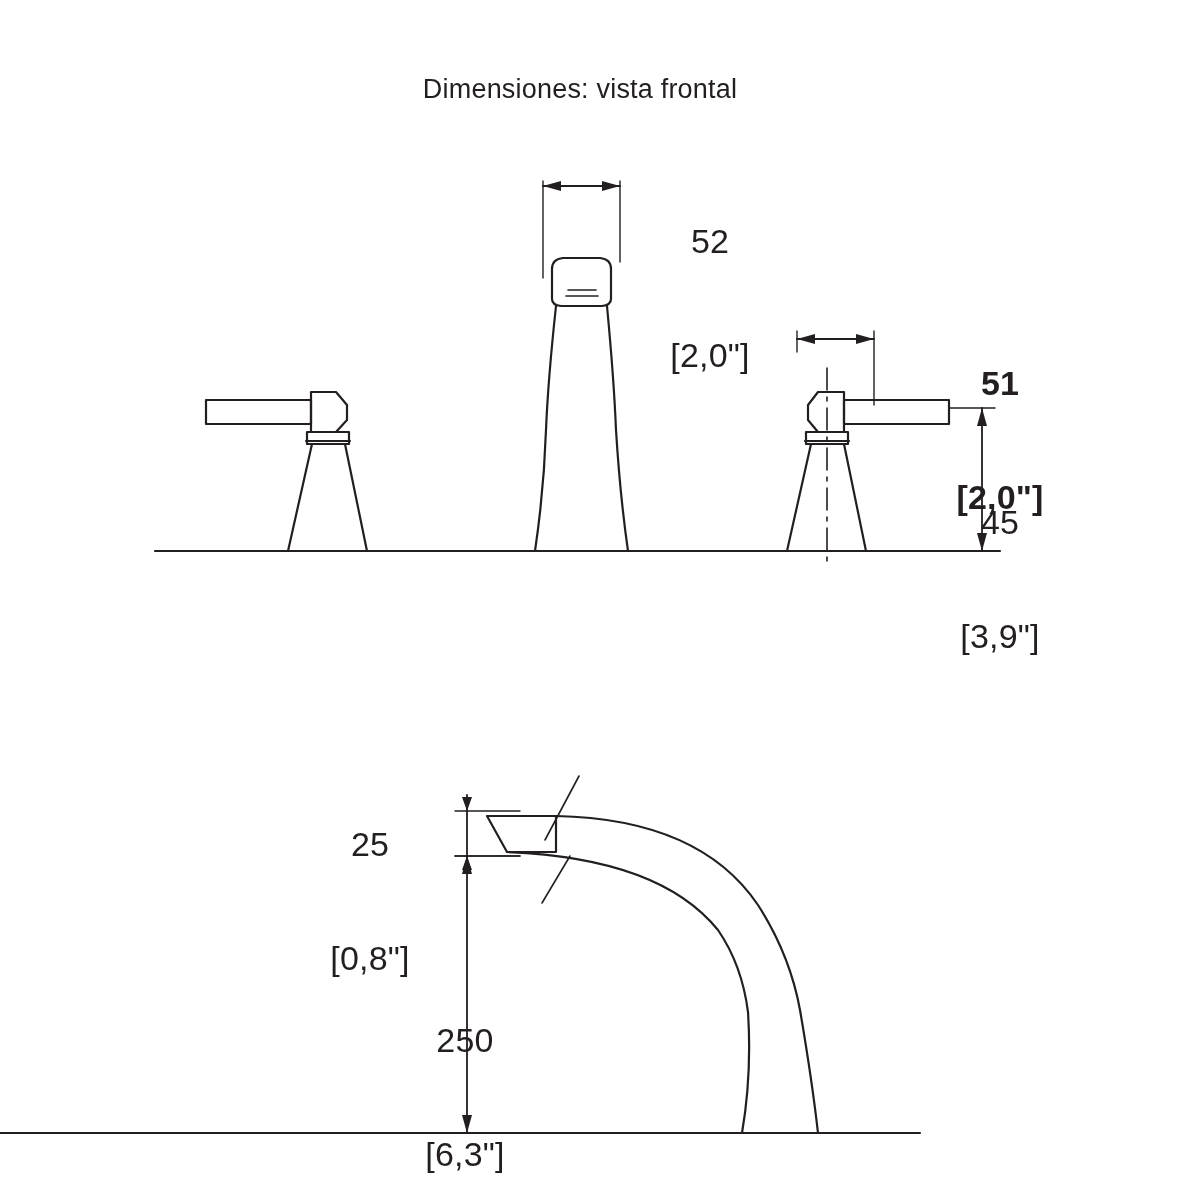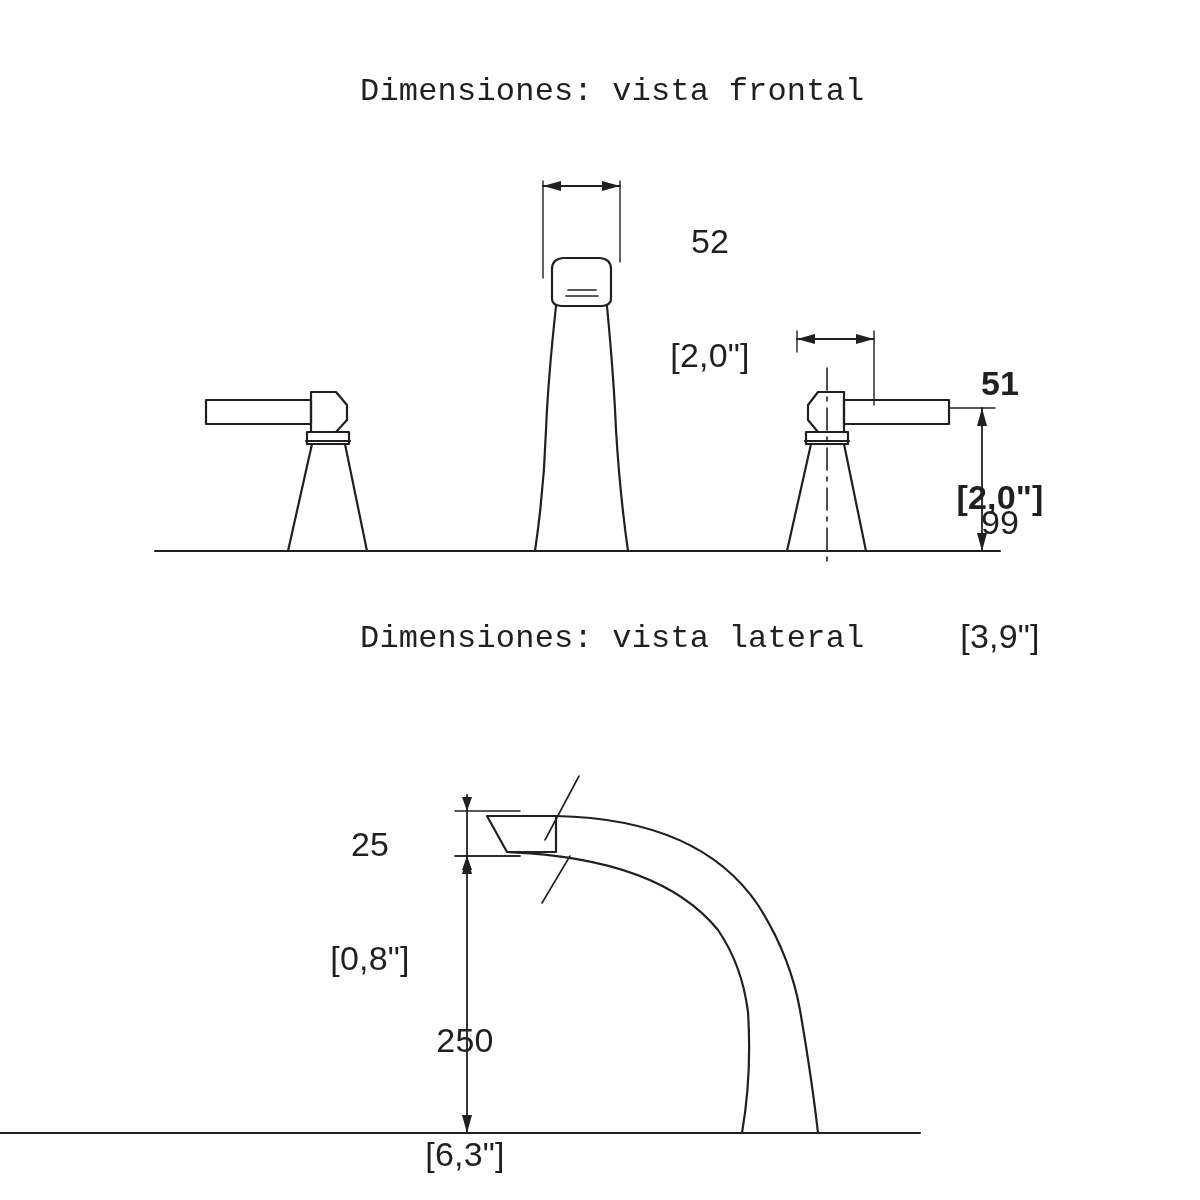--- a/index.html
+++ b/index.html
@@ -29,23 +29,22 @@
   }
   .lbl {
     position: absolute;
     font-family: "Liberation Sans", sans-serif;
     color: #231f20;
     white-space: pre;
     line-height: 1.12;
     text-align: center;
   }
   .title {
-    font-size: 32px;
+    font-size: 27px;
     letter-spacing: 0.2px;
-    font-family: Liberation Mono, monospace;
   }
   .dim {
     font-size: 34px;
     letter-spacing: 0.2px;
   }
   .dim .num { display: block; }
   .dim .inch { display: block; }
 </style>
 </head>
 <body>
@@ -136,25 +135,24 @@
     <span class="num">52</span>
     <span class="inch">[2,0"]</span>
   </div>
 
   <div class="lbl dim" style="left:925px; top:288px; width:150px;font-weight:bold;">
     <span class="num">51</span>
     <span class="inch">[2,0"]</span>
   </div>
 
   <div class="lbl dim" style="left:925px; top:427px; width:150px;">
-    <span class="num">99</span>
+    <span class="num">45</span>
     <span class="inch">[3,9"]</span>
   </div>
 
-  <div class="lbl title" style="left:360px; top:621px; width:440px;">Dimensiones: vista lateral</div>
 
   <div class="lbl dim" style="left:295px; top:749px; width:150px;">
     <span class="num">25</span>
     <span class="inch">[0,8"]</span>
   </div>
 
   <div class="lbl dim" style="left:390px; top:945px; width:150px;">
     <span class="num">250</span>
     <span class="inch">[6,3"]</span>
   </div>

